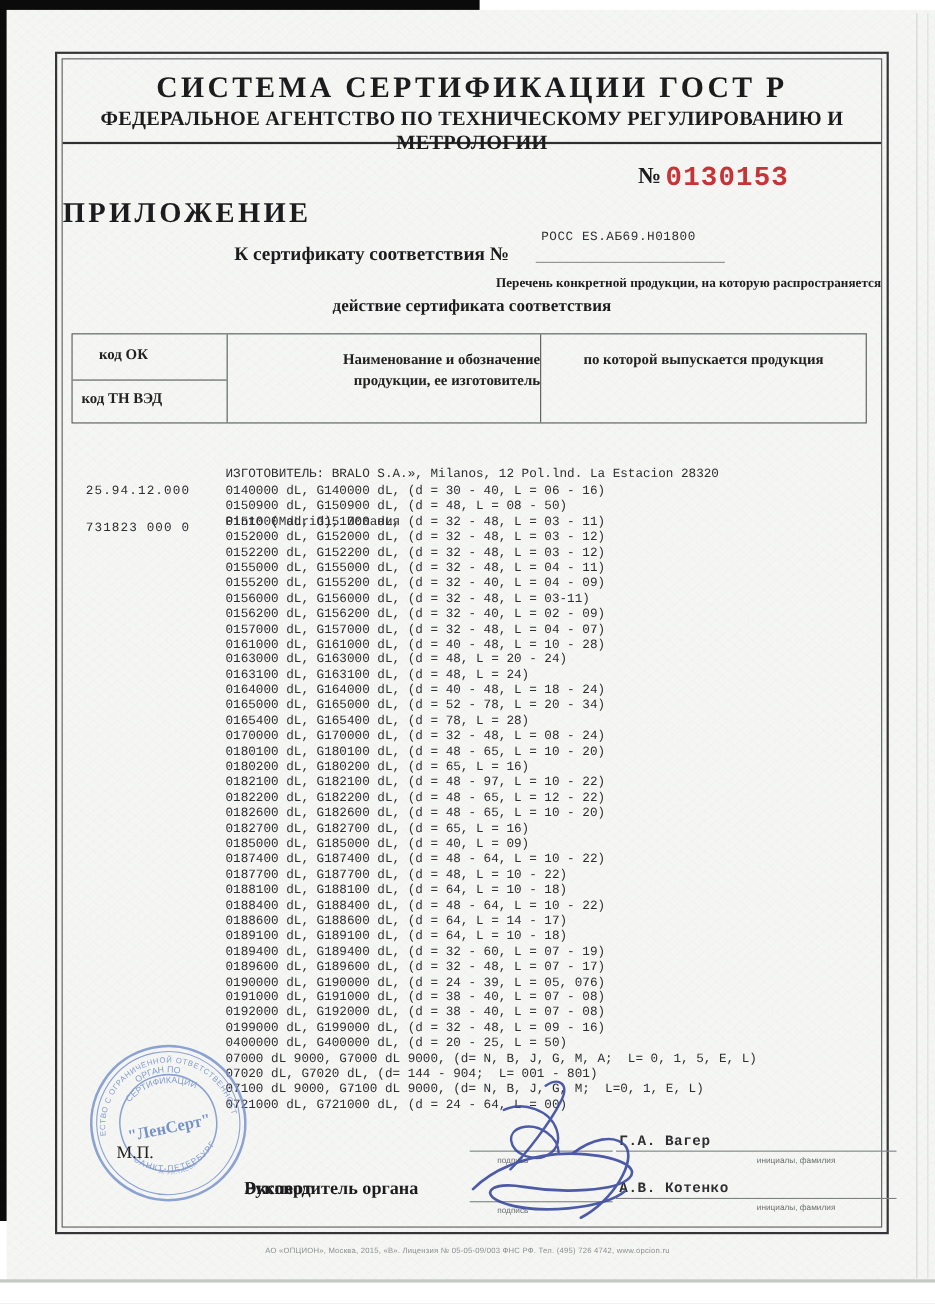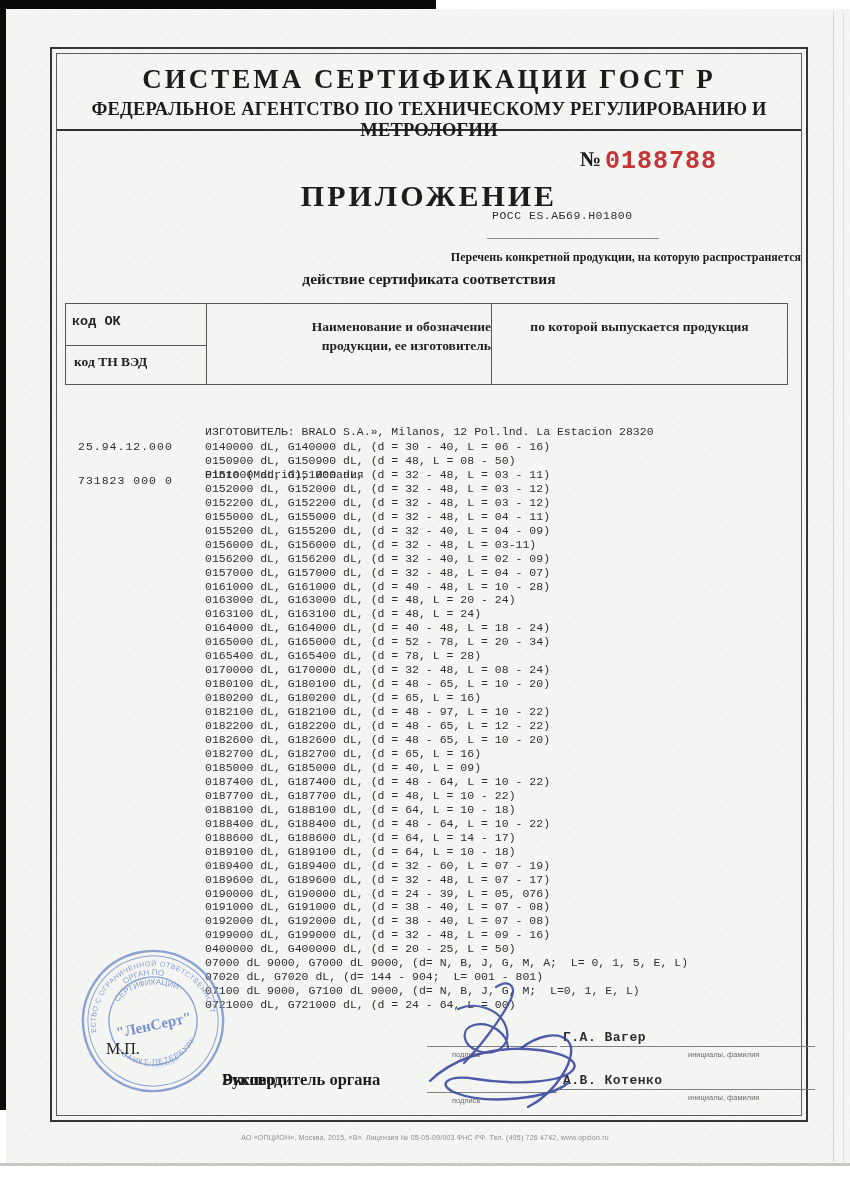--- a/index.html
+++ b/index.html
@@ -17,34 +17,34 @@
   .frame-outer{position:absolute;left:50px;top:47px;width:754px;height:1071px;border:2px solid #353537;}
   .frame-inner{position:absolute;left:56px;top:53px;width:744px;height:1061px;border:1px solid #5a5b5e;}
   .hdr-sep{position:absolute;left:57px;top:129px;width:744px;height:2px;background:#2f2f31;}
   .sys-title{position:absolute;left:57px;top:64px;width:744px;text-align:center;
     font-size:27px;font-weight:bold;letter-spacing:3px;color:#1c1c1e;}
   .agency{position:absolute;left:57px;top:99px;width:744px;text-align:center;
     font-size:18.5px;font-weight:bold;letter-spacing:0.2px;color:#1c1c1e;}
   .num-row{position:absolute;left:580px;top:147px;white-space:nowrap;}
   .num-sign{font-size:21px;font-weight:bold;color:#1c1c1e;vertical-align:top;}
   .num-digits{font-family:"Liberation Mono",monospace;font-size:25px;font-weight:bold;letter-spacing:1px;vertical-align:top;}
-  .big-title{position:absolute;left:57px;top:179px;width:744px;text-align:center;
-    font-size:30px;font-weight:bold;letter-spacing:3px;color:#1c1c1e;}
+  .big-title{position:absolute;left:57px;top:179px;width:744px;text-align:left;
+    font-size:26px;font-weight:bold;letter-spacing:3px;color:#1c1c1e;}
   .cert-label{position:absolute;left:213px;top:220px;font-size:17.5px;font-weight:bold;color:#1c1c1e;}
   .cert-value{position:absolute;left:492px;top:209px;font-family:"Liberation Mono",monospace;
     font-size:11.5px;color:#2e2e32;letter-spacing:.5px;}
   .cert-line{position:absolute;left:487px;top:238px;width:172px;border-bottom:1px solid #8a8c8e;}
   .subtitle1{position:absolute;left:57px;top:250px;width:744px;text-align:right;font-size:12px;font-weight:bold;color:#1c1c1e;}
   .subtitle2{position:absolute;left:57px;top:270px;width:744px;text-align:center;font-size:15.5px;font-weight:bold;color:#1c1c1e;}
   .tbl{position:absolute;left:65px;top:303px;width:721px;height:80px;border:1px solid #56575a;}
   .tbl-v1{position:absolute;left:140px;top:0;width:1px;height:80px;background:#56575a;}
   .tbl-v2{position:absolute;left:425px;top:0;width:1px;height:80px;background:#56575a;}
   .tbl-h1{position:absolute;left:0;top:41px;width:140px;height:1px;background:#56575a;}
   .tbl-cell{position:absolute;font-size:13.5px;font-weight:600;color:#222;}
-  .c1a{left:6px;top:10px;font-family:Liberation Mono, monospace;} .c1b{left:8px;top:50px;}
+  .c1a{left:24px;top:10px;} .c1b{left:8px;top:50px;}
   .c2{left:141px;top:13px;width:284px;text-align:right;line-height:19px;}
   .c3{left:426px;top:13px;width:295px;text-align:center;line-height:19px;}
   .mono{font-family:"Liberation Mono",monospace;color:#2e2e32;}
   .manufacturer{position:absolute;left:205px;top:397px;font-size:11.5px;line-height:14.2px;white-space:pre;}
   .code-ok{position:absolute;left:78px;top:440px;font-size:11.5px;letter-spacing:1px;}
   .code-tnved{position:absolute;left:78px;top:474px;font-size:11.5px;letter-spacing:1px;text-align:center;}
   .products{position:absolute;left:205px;top:440px;font-size:11.5px;line-height:13.95px;white-space:pre;}
   .sig-label{position:absolute;font-size:16.5px;font-weight:bold;color:#1c1c1e;}
   .sig-line{position:absolute;border-bottom:1px solid #7e8082;}
   .sig-caption{position:absolute;font-family:"Liberation Sans",sans-serif;font-size:7.5px;color:#6b6d70;}
@@ -69,25 +69,26 @@
 
   <div class="frame-outer"></div>
   <div class="frame-inner"></div>
   <div class="hdr-sep"></div>
 
   <div class="sys-title">СИСТЕМА СЕРТИФИКАЦИИ ГОСТ Р</div>
   <div class="agency">ФЕДЕРАЛЬНОЕ АГЕНТСТВО ПО ТЕХНИЧЕСКОМУ РЕГУЛИРОВАНИЮ И МЕТРОЛОГИИ</div>
 
   <div class="num-row">
     <span class="num-sign">№</span>
-    <span class="num-digits" id="num-digits" style="color: rgb(198, 52, 56);">0188788</span>
+    <span class="num-digits" id="num-digits" style="color: rgb(198, 52, 56);">0130153</span>
   </div>
 
   <div class="big-title">ПРИЛОЖЕНИЕ</div>
 
+  <div class="cert-label">К сертификату соответствия №</div>
   <div class="cert-value mono">РОСС ES.АБ69.Н01800</div>
   <div class="cert-line"></div>
 
   <div class="subtitle1">Перечень конкретной продукции,  на которую распространяется</div>
   <div class="subtitle2">действие сертификата соответствия</div>
 
   <div class="tbl">
     <div class="tbl-v1"></div>
     <div class="tbl-v2"></div>
     <div class="tbl-h1"></div>

